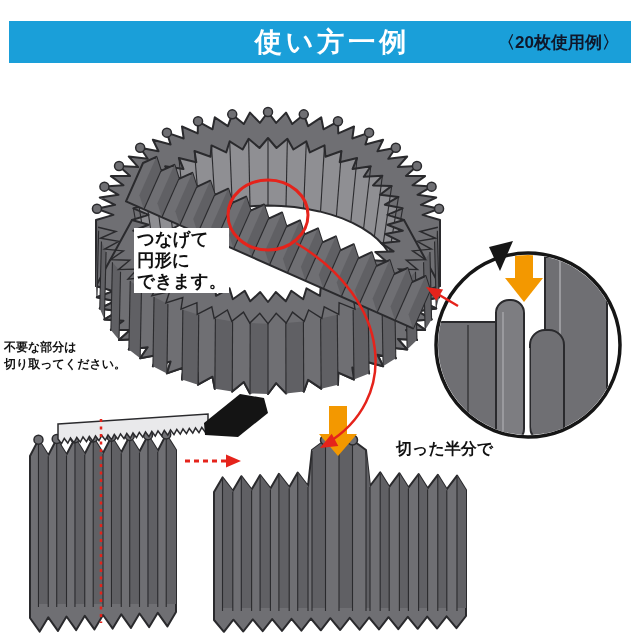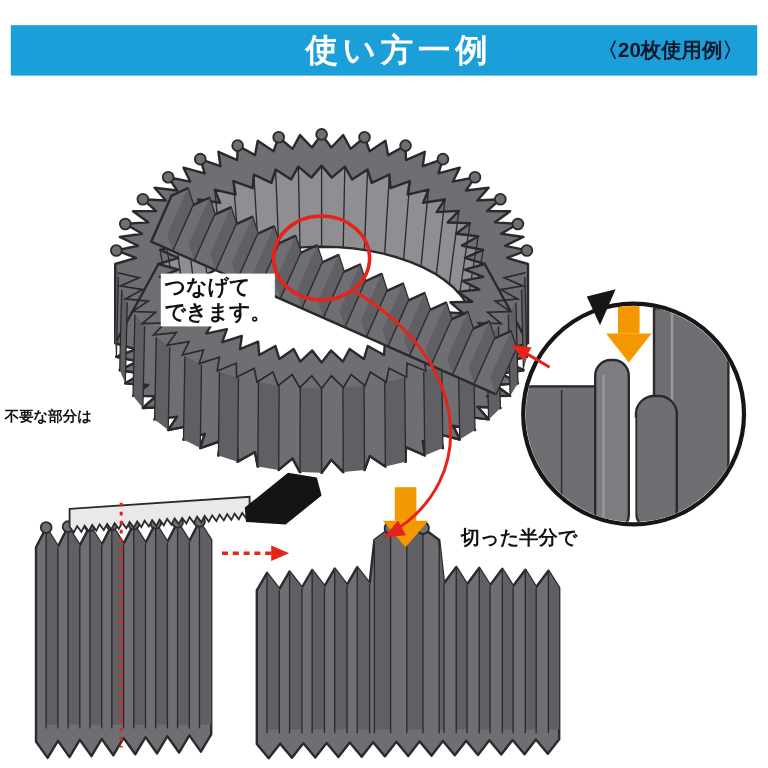--- a/index.html
+++ b/index.html
@@ -9,21 +9,21 @@
   .header{position:absolute;left:9px;right:9px;top:21px;height:42px;
           display:flex;align-items:center;justify-content:center;padding-left:25px;}
   .header-title{color:#fff;font-size:27px;font-weight:bold;letter-spacing:4px;}
   .header-badge{position:absolute;right:12px;top:50%;transform:translateY(-50%);
                 color:#0f172a;font-size:17px;font-weight:bold;}
   .note{position:absolute;color:#111;font-weight:bold;}
   .note span{display:block;}
   .ring-caption{left:134px;top:228px;font-size:17.5px;line-height:1.2;background:#fff;padding:1px 3px;}
   .connector-title{left:475px;top:212px;font-size:19px;letter-spacing:1px;}
   .cut-note{left:4px;top:339px;font-size:12px;line-height:1.38;}
-  .half-note{left:384px;top:438px;font-size:16px;line-height:1.35;}
+  .half-note{left:396px;top:438px;font-size:16px;line-height:1.35;}
 </style>
 </head>
 <body>
 
 <div class="stage">
   <svg id="art" class="art" width="640" height="640" viewBox="0 0 640 640">
       <g>
         <polygon points="96.0,220.0 113.4,214.9 96.9,208.7 115.1,204.8 99.8,197.5 118.5,194.8 104.4,186.6 123.5,185.2 110.9,176.1 130.1,175.9 119.0,166.0 138.2,167.1 128.8,156.5 147.7,158.8 140.2,147.7 158.5,151.3 152.9,139.7 170.6,144.5 166.9,132.6 183.7,138.5 182.0,126.5 197.7,133.4 198.0,121.3 212.5,129.3 214.8,117.3 227.9,126.1 232.2,114.4 243.8,124.0 250.0,112.6 259.9,122.9 268.0,112.0 276.1,122.9 286.0,112.6 292.2,124.0 303.8,114.4 308.1,126.1 321.2,117.3 323.5,129.3 338.0,121.3 338.3,133.4 354.0,126.5 352.3,138.5 369.1,132.6 365.4,144.5 383.1,139.7 377.5,151.3 395.8,147.7 388.3,158.8 407.2,156.5 397.8,167.1 417.0,166.0 405.9,175.9 425.1,176.1 412.5,185.2 431.6,186.6 417.5,194.8 436.2,197.5 420.9,204.8 439.1,208.7 422.6,214.9 440.0,220.0 440.0,286.0 422.6,291.1 439.1,297.3 420.9,301.2 436.2,308.5 417.5,311.2 431.6,319.4 412.5,320.8 425.1,329.9 405.9,330.1 417.0,340.0 397.8,338.9 407.2,349.5 388.3,347.2 395.8,358.3 377.5,354.7 383.1,366.3 365.4,361.5 369.1,373.4 352.3,367.5 354.0,379.5 338.3,372.6 338.0,384.7 323.5,376.7 321.2,388.7 308.1,379.9 303.8,391.6 292.2,382.0 286.0,393.4 276.1,383.1 268.0,394.0 259.9,383.1 250.0,393.4 243.8,382.0 232.2,391.6 227.9,379.9 214.8,388.7 212.5,376.7 198.0,384.7 197.7,372.6 182.0,379.5 183.7,367.5 166.9,373.4 170.6,361.5 152.9,366.3 158.5,354.7 140.2,358.3 147.7,347.2 128.8,349.5 138.2,338.9 119.0,340.0 130.1,330.1 110.9,329.9 123.5,320.8 104.4,319.4 118.5,311.2 99.8,308.5 115.1,301.2 96.9,297.3 113.4,291.1 96.0,286.0" fill="#6f6f73" stroke="#2a2a2d" stroke-width="2" stroke-linejoin="round"></polygon>
         <ellipse cx="268" cy="256" rx="139" ry="89" fill="#fff"></ellipse>
         <polygon points="132.0,220.0 148.6,214.9 133.4,208.3 151.1,204.7 137.5,196.9 155.9,194.8 144.3,185.9 163.0,185.4 153.6,175.7 172.2,176.8 165.2,166.3 183.4,169.0 178.9,158.0 196.3,162.2 194.5,151.0 210.6,156.7 211.5,145.4 226.2,152.4 229.7,141.3 242.6,149.5 248.6,138.8 259.5,148.0 268.0,138.0 276.5,148.0 287.4,138.8 293.4,149.5 306.3,141.3 309.8,152.4 324.5,145.4 325.4,156.7 341.5,151.0 339.7,162.2 357.1,158.0 352.6,169.0 370.8,166.3 363.8,176.8 382.4,175.7 373.0,185.4 391.7,185.9 380.1,194.8 398.5,196.9 384.9,204.7 402.6,208.3 387.4,214.9 404.0,220.0 394.5,272.8 393.8,265.8 391.7,258.8 388.3,252.0 383.5,245.5 377.5,239.2 370.3,233.3 362.0,227.8 352.6,222.8 342.3,218.4 331.2,214.6 319.4,211.4 307.1,208.9 294.3,207.0 281.2,205.9 268.0,205.6 254.8,205.9 241.7,207.0 228.9,208.9 216.6,211.4 204.8,214.6 193.7,218.4 183.4,222.8 174.0,227.8 165.7,233.3 158.5,239.2 152.5,245.5 147.7,252.0 144.3,258.8 142.2,265.8 141.5,272.8" fill="#8f8f93" stroke="#2a2a2d" stroke-width="2" stroke-linejoin="round"></polygon>
@@ -260,24 +260,26 @@
       </g>
     </svg>
 
   <div class="header" id="hdr" style="background: rgb(26, 159, 217);">
     <div class="header-title">使い方一例</div>
     <div class="header-badge">〈20枚使用例〉</div>
   </div>
 
   <div class="note ring-caption">
     <span>つなげて</span>
+    <span>円形に</span>
     <span>できます。</span>
   </div>
 
 
   <div class="note cut-note">
     <span>不要な部分は</span>
+    <span>切り取ってください。</span>
   </div>
 
   <div class="note half-note">
     <span>切った半分で</span>
   </div>
 </div>
 
 </body></html>

